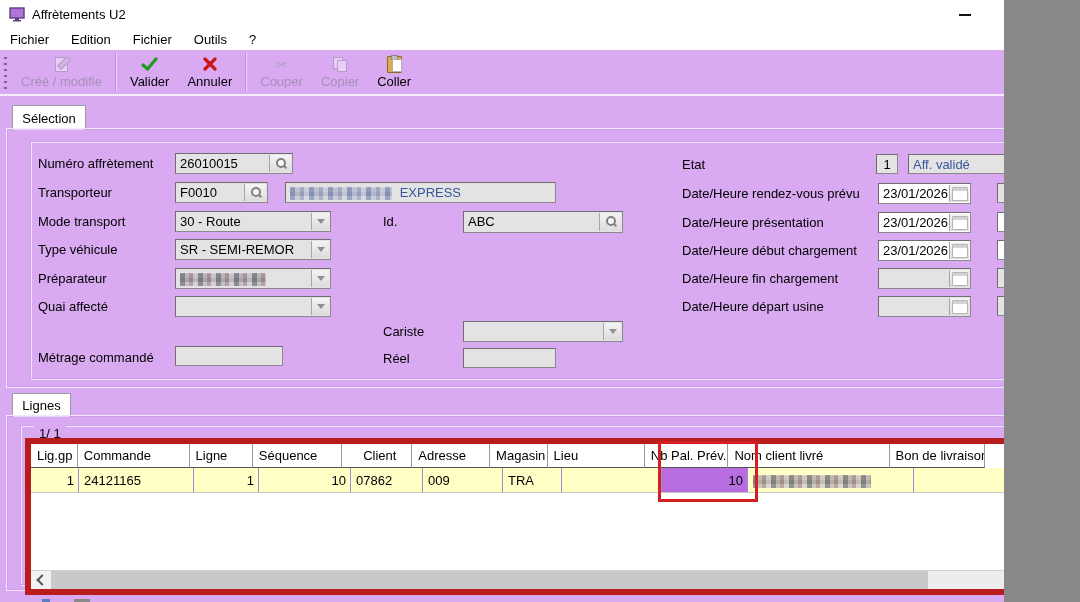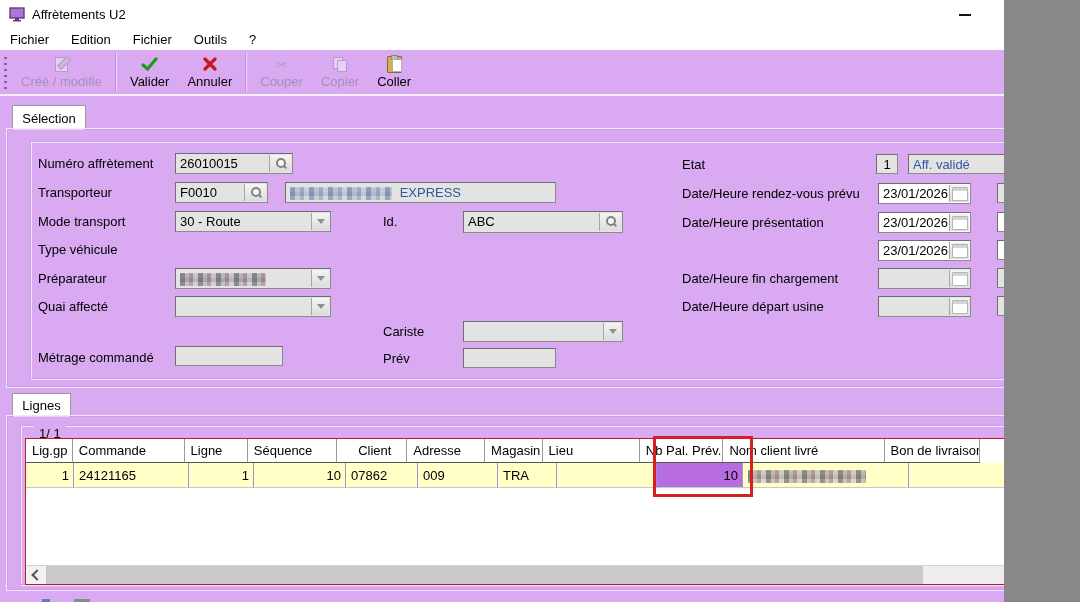--- a/index.html
+++ b/index.html
@@ -59,21 +59,21 @@
   .i-cal::before{content:"";position:absolute;left:0;top:0;right:0;height:3px;background:#d4d4d4;}
   
   .mosaic{display:inline-block;height:13px;vertical-align:middle;border-radius:1px;filter:blur(.4px);
     background-image:
       repeating-linear-gradient(90deg, rgba(95,115,165,.55) 0 5px, rgba(175,182,205,.45) 5px 10px, rgba(130,140,175,.55) 10px 14px, rgba(205,209,222,.5) 14px 19px),
       repeating-linear-gradient(0deg, rgba(220,223,233,.55) 0 4px, rgba(120,130,165,.45) 4px 8px, rgba(170,175,195,.5) 8px 12px);}
   .mosaic.dark{background-image:
       repeating-linear-gradient(90deg, rgba(90,90,100,.6) 0 5px, rgba(170,165,175,.5) 5px 9px, rgba(140,100,110,.5) 9px 13px, rgba(200,198,205,.5) 13px 18px),
       repeating-linear-gradient(0deg, rgba(215,213,220,.55) 0 4px, rgba(115,110,120,.5) 4px 8px, rgba(165,160,170,.5) 8px 12px);}
   
-  .grid{background:#fff;border:1px solid #b91c1c;box-sizing:content-box;}
+  .grid{background:#fff;border:6px solid #b91c1c;box-sizing:content-box;}
   .gr-row{display:flex;}
   .hcell{box-sizing:border-box;height:24px;padding:4px 0 0 6px;border-right:1px solid #9a9a9a;border-bottom:1px solid #555;overflow:hidden;white-space:nowrap;background:#fff;cursor:default;}
   .dcell{box-sizing:border-box;height:25px;padding:5px 4px 0 5px;border-right:1px solid #aa8ad8;border-bottom:1px solid #c9c9c9;overflow:hidden;white-space:nowrap;background:#ffffc6;}
   .dcell.num{text-align:right;}
   .dcell.sel{background:#b76ce0;}
   
   .vsb{position:absolute;top:0;right:0;width:16px;background:#ededed;border-left:1px solid #d2d2d2;}
   .hsb{position:absolute;left:0;bottom:0;height:18px;background:#ededed;border-top:1px solid #d2d2d2;display:flex;align-items:stretch;}
   .sbbtn{width:20px;background:#f2f2f2;display:flex;align-items:center;justify-content:center;cursor:pointer;}
   .thumb{background:#c9c9c9;}
@@ -214,20 +214,26 @@
   </div>
 
   <div class="abs lbl" style="left:383px;top:214px;">Id.</div>
   <div class="abs field" style="left:463px;top:211px;width:160px;height:22px;">
     <span>ABC</span>
     <span class="inbtn" style="width:21px;">
         <span class="i-mag"></span>
       </span>
   </div>
 
+  <div class="abs field" style="left:175px;top:239px;width:156px;">
+    <span>SR - SEMI-REMOR</span>
+    <span class="inbtn" style="width:17px;">
+        <span class="i-ddarrow"></span>
+      </span>
+  </div>
 
   <div class="abs field" style="left:175px;top:268px;width:156px;">
     <span class="mosaic dark" style="width:86px;"></span>
     <span class="inbtn" style="width:17px;">
         <span class="i-ddarrow"></span>
       </span>
   </div>
 
   <div class="abs field" style="left:175px;top:296px;width:156px;">
     <span class="inbtn" style="width:17px;">
@@ -236,26 +242,27 @@
   </div>
 
   <div class="abs lbl" style="left:383px;top:324px;">Cariste</div>
   <div class="abs field" style="left:463px;top:321px;width:160px;">
     <span class="inbtn" style="width:17px;">
         <span class="i-ddarrow"></span>
       </span>
   </div>
 
   <div class="abs field" style="left:175px;top:346px;width:108px;height:20px;"></div>
-  <div class="abs lbl" style="left:383px;top:351px;">Prév</div>
+  <div class="abs lbl" style="left:383px;top:351px;">Réel</div>
   <div class="abs field" style="left:463px;top:348px;width:93px;height:20px;"></div>
 
   <div class="abs lbl" style="left:682px;top:157px;">Etat</div>
   <div class="abs lbl" style="left:682px;top:186px;">Date/Heure rendez-vous prévu</div>
   <div class="abs lbl" style="left:682px;top:215px;">Date/Heure présentation</div>
+  <div class="abs lbl" style="left:682px;top:243px;">Date/Heure début chargement</div>
   <div class="abs lbl" style="left:682px;top:271px;">Date/Heure fin chargement</div>
   <div class="abs lbl" style="left:682px;top:299px;">Date/Heure départ usine</div>
 
   <div class="abs field" style="left:876px;top:154px;width:22px;height:20px;text-align:center;padding:2px 1px;">
     <span>1</span>
   </div>
   <div class="abs field blue" style="left:908px;top:154px;width:150px;height:20px;">
     <span>Aff. validé</span>
   </div>
 

